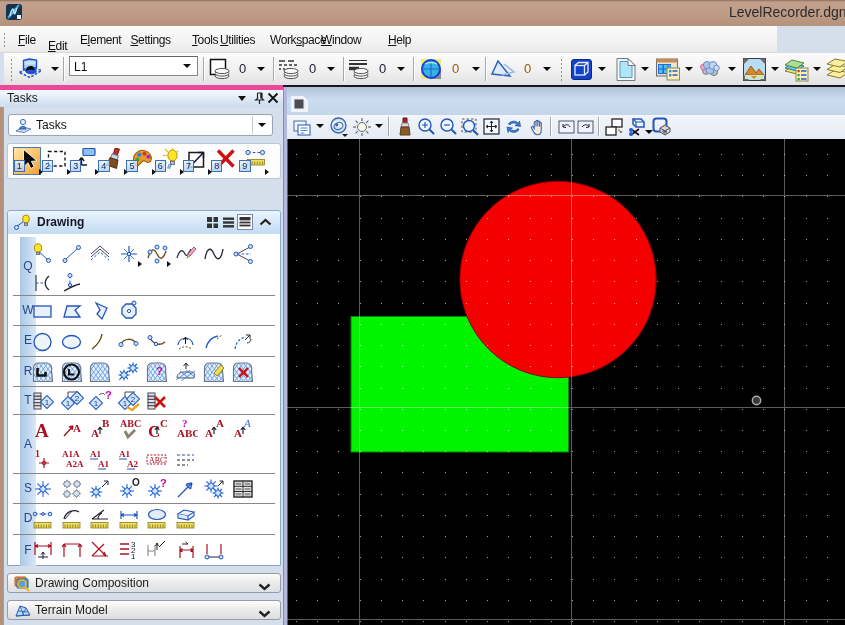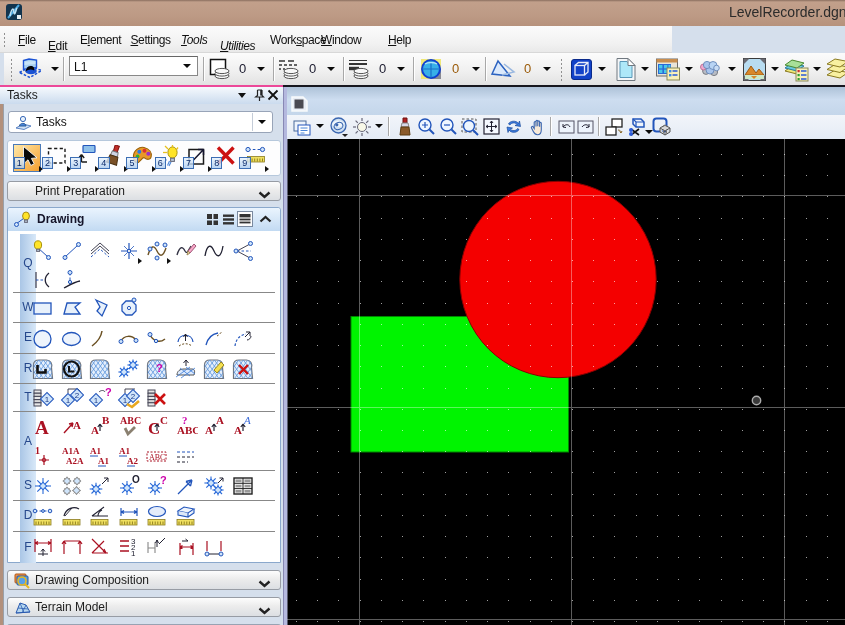--- a/index.html
+++ b/index.html
@@ -21,28 +21,28 @@
 <div class="abs" id="titlebar" style="left:0;top:0;width:845px;height:26px;background:linear-gradient(180deg,#8a6e5e 0,#c2a08b 2px,#bd9a85 60%,#b6927c 100%);overflow:hidden;">
   <svg class="abs" style="left:6px;top:4px;" width="16" height="16" viewBox="0 0 16 16">
     <rect x="0" y="0" width="16" height="16" rx="3" fill="#12344e"></rect>
     <path d="M2 14 L13 1" stroke="#4aa8e0" stroke-width="2" fill="none"></path>
     <path d="M4 12 C5 7 6 5 7 5 C8 5 7.5 10 8.5 10 C9.5 10 10 5 11 4" stroke="#bfe2f5" stroke-width="1.6" fill="none"></path>
     <rect x="11" y="11" width="4" height="4" fill="#e8eef2"></rect>
   </svg>
   <div class="abs" style="left:729px;top:4px;font-size:14px;color:#2b2b2b;white-space:nowrap;">LevelRecorder.dgn</div>
 </div>
 
-<div class="abs" id="menubar" style="left:0;top:26px;width:672px;height:27px;background:linear-gradient(180deg,#fbfbfb,#f1f1f1 70%,#e9e9e9);border-bottom:1px solid #d8d8d8;box-sizing:border-box;">
+<div class="abs" id="menubar" style="left:0;top:26px;width:777px;height:27px;background:linear-gradient(180deg,#fbfbfb,#f1f1f1 70%,#e9e9e9);border-bottom:1px solid #d8d8d8;box-sizing:border-box;">
   <div class="abs" style="left:3px;top:6px;width:3px;height:15px;background-image:radial-gradient(circle,#909090 35%,transparent 40%);background-size:3px 4px;"></div>
   <div class="abs menu" style="left:18px;top:7px;"><u>F</u>ile</div>
   <div class="abs menu" style="left:48px;top:13px;"><u>E</u>dit</div>
   <div class="abs menu" style="left:80px;top:7px;">E<u>l</u>ement</div>
   <div class="abs menu" style="left:130.5px;top:7px;"><u>S</u>ettings</div>
-  <div class="abs menu" style="left:181px;top:7px;font-style:italic;"><u>T</u>ools</div>
-  <div class="abs menu" style="left:220px;top:13px;font-style:italic;"><u>U</u>tilities</div>
+  <div class="abs menu" style="left:192px;top:7px;"><u>T</u>ools</div>
+  <div class="abs menu" style="left:220px;top:7px;"><u>U</u>tilities</div>
   <div class="abs menu" style="left:270px;top:7px;">Work<u>s</u>pace</div>
   <div class="abs menu" style="left:321px;top:7px;"><u>W</u>indow</div>
   <div class="abs menu" style="left:388px;top:7px;"><u>H</u>elp</div>
 </div>
 
 <div class="abs" id="toolbar" style="left:4px;top:53px;width:845px;height:32px;background:linear-gradient(180deg,#fcfcfc,#efefef 60%,#e2e2e2);">
   <div class="abs" style="left:6px;top:5px;width:3px;height:23px;background-image:radial-gradient(circle,#909090 35%,transparent 40%);background-size:3px 4px;"></div>
 
   <svg class="abs" style="left:14px;top:5px;" width="25" height="22" viewBox="0 0 25 22">
     <path d="M5.5 2.5 L11 1 L18.5 2 L18.5 9.5 L5.5 11.5 Z" fill="#a8d0ee" stroke="#1a52d4" stroke-width="1.4"></path>
@@ -319,21 +319,21 @@
     <rect x="501" y="0" width="1" height="486"></rect>
     <rect x="0" y="56" width="562" height="1"></rect>
     <rect x="0" y="268" width="562" height="1"></rect>
     <rect x="0" y="480" width="562" height="1"></rect>
   </g>
   <circle cx="473.5" cy="261.5" r="4.2" fill="#3a3a3a" stroke="#ababab" stroke-width="1.4"></circle>
   <rect x="0" y="0" width="1" height="486" fill="#8888b4"></rect>
   <rect x="1" y="0" width="3.5" height="486" fill="#b4b8de"></rect>
 </svg>
 
-<div class="abs" id="tasks" style="left:0;top:85px;width:283px;height:540px;background:#d5dfec;border-top:2px solid #ec4899;box-sizing:border-box;overflow:hidden;">
+<div class="abs" id="tasks" style="left:0;top:85px;width:283px;height:540px;background:#d5dfec;border-top:5px solid #ec4899;box-sizing:border-box;overflow:hidden;">
   <div class="abs" style="left:0;top:17px;width:2.5px;height:523px;background:#b2907c;"></div>
   <div class="abs" style="left:2.5px;top:17px;width:1.5px;height:523px;background:#9aa0a8;"></div>
 
   <div class="abs" style="left:0;top:0;width:283px;height:17px;background:linear-gradient(180deg,#f5f9fd,#cbdbee);font-size:12px;color:#1a1a1a;">
     <div class="abs" style="left:7px;top:1px;">Tasks</div>
     <div class="abs" style="left:238px;top:6px;width:0;height:0;border-left:4.5px solid transparent;border-right:4.5px solid transparent;border-top:5px solid #111;"></div>
     <svg class="abs" style="left:254px;top:2px;" width="11" height="13" viewBox="0 0 11 13">
         <path d="M3.5 1 H8 M8 1 V6.5 M8 6.5 L9.5 8 H1.5 L3.5 6.5 L3.5 1 M5.5 8 V12" stroke="#222" stroke-width="1.2" fill="none"></path>
         <rect x="6.2" y="1" width="1.8" height="5.5" fill="#222"></rect>
       </svg>
@@ -426,26 +426,20 @@
         <path d="M8.1 16.5 V13.5" stroke="#7a6a10" stroke-width="0.8"></path>
         <path d="M10.7 16.5 V13.5" stroke="#7a6a10" stroke-width="0.8"></path>
         <path d="M13.3 16.5 V13.5" stroke="#7a6a10" stroke-width="0.8"></path>
         <path d="M15.9 16.5 V13.5" stroke="#7a6a10" stroke-width="0.8"></path>
         <path d="M18.5 16.5 V13.5" stroke="#7a6a10" stroke-width="0.8"></path>
       </svg>
       <div class="numbox" style="left:231.1px;top:16px;">9</div>
       <div class="abs tri-r" style="left:256.6px;top:25px;"></div>
     </div>
 
-  <div class="abs taskbar" style="top:94px;">
-      <span class="txt">Print Preparation</span>
-      <span class="chev"><svg width="13" height="8" viewBox="0 0 13 8">
-          <path d="M1.5 1.5 L6.5 6 L11.5 1.5" stroke="#222" stroke-width="2.4" fill="none"></path>
-        </svg></span>
-    </div>
 
   <div class="abs" style="left:7px;top:120px;width:274px;height:356px;border:1px solid #8aa8cc;border-radius:3px 3px 0 0;background:#fff;box-sizing:border-box;" id="drawgroup">
     <div class="abs" style="left:0;top:0;width:272px;height:23px;background:linear-gradient(180deg,#eaf4fe,#c2daf2);border-radius:3px 3px 0 0;">
       <svg class="abs" style="left:5px;top:3px;" width="18" height="17" viewBox="0 0 18 17">
         <path d="M3 13 L14 5" stroke="#2255bb" fill="none"></path>
         <circle cx="3.5" cy="13.5" r="2" fill="#cfe4fa" stroke="#2255bb"></circle>
         <ellipse cx="13" cy="5" rx="3.4" ry="4" fill="#ffe428" stroke="#a88a10"></ellipse>
         <rect x="11.6" y="9" width="2.8" height="2.4" fill="#b8c8d8" stroke="#667"></rect>
       </svg>
       <div class="abs" style="left:29px;top:4px;font-size:12px;font-weight:bold;color:#15152a;">Drawing</div>

